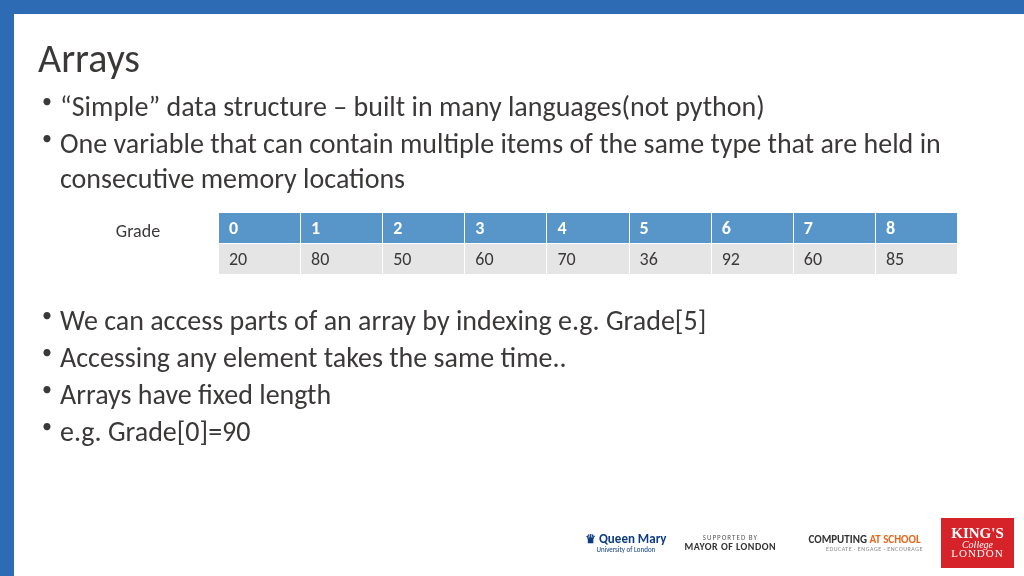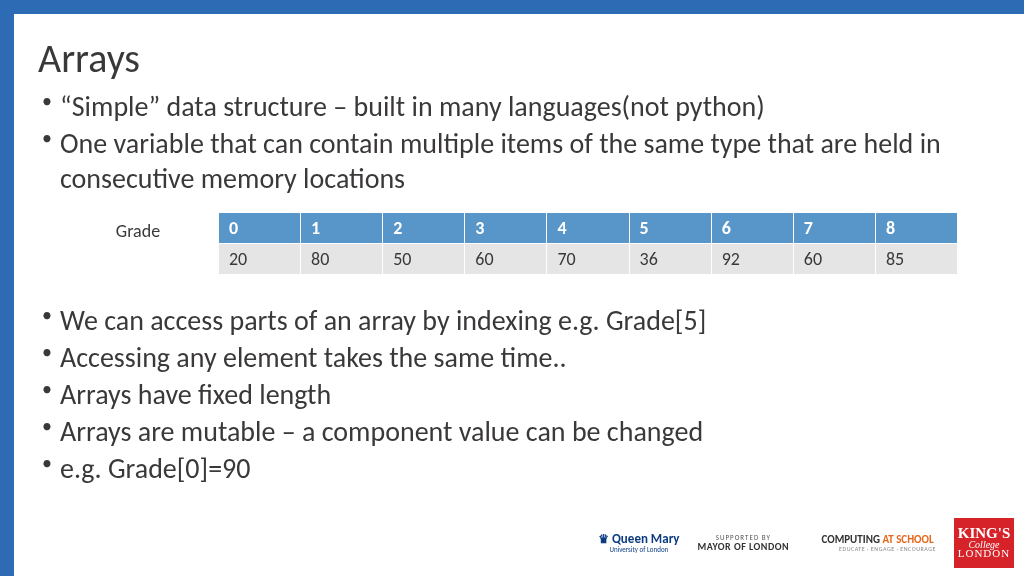--- a/index.html
+++ b/index.html
@@ -95,21 +95,21 @@
   .qm .crown { font-size: 12px; }
   .qm .sub { font-size: 7px; font-weight: 400; }
   .mayor { color: #555; letter-spacing: 1px; font-size: 7px; }
   .mayor .big { font-size: 10px; font-weight: 700; letter-spacing: 0.5px; color: #333; }
   .cas { font-size: 11px; font-weight: 800; color: #333; margin-left: 12px; }
   .cas .orange { color: #e8671b; }
   .cas .sub { font-size: 6px; font-weight: 400; letter-spacing: 0.5px; color: #888; padding-left: 20px; }
   .kings {
     background: #d52329;
     color: #fff;
-    width: 60px;
+    width: 73px;
     height: 50px;
     font-family: Georgia, serif;
     display: flex;
     flex-direction: column;
     align-items: center;
     justify-content: center;
     line-height: 0.9;
   }
   .kings .k { font-size: 15px; font-weight: 700; }
   .kings .c { font-size: 10px; font-style: italic; }
@@ -153,21 +153,20 @@
         <td>85</td>
       </tr>
     </tbody>
       </table>
   </div>
 
   <ul>
     <li>We can access parts of an array by indexing e.g. Grade[5]</li>
     <li>Accessing any element takes the same time..</li>
     <li>Arrays have fixed length</li>
-    <li>Arrays are mutable – a component value can be changed</li>
     <li>e.g. Grade[0]=90</li>
   </ul>
 </div>
 
 <div class="logos">
   <div class="logo qm">
     <div><span class="crown">♛</span> <span>Queen Mary</span></div>
     <div class="sub">University of London</div>
   </div>
   <div class="logo mayor">

